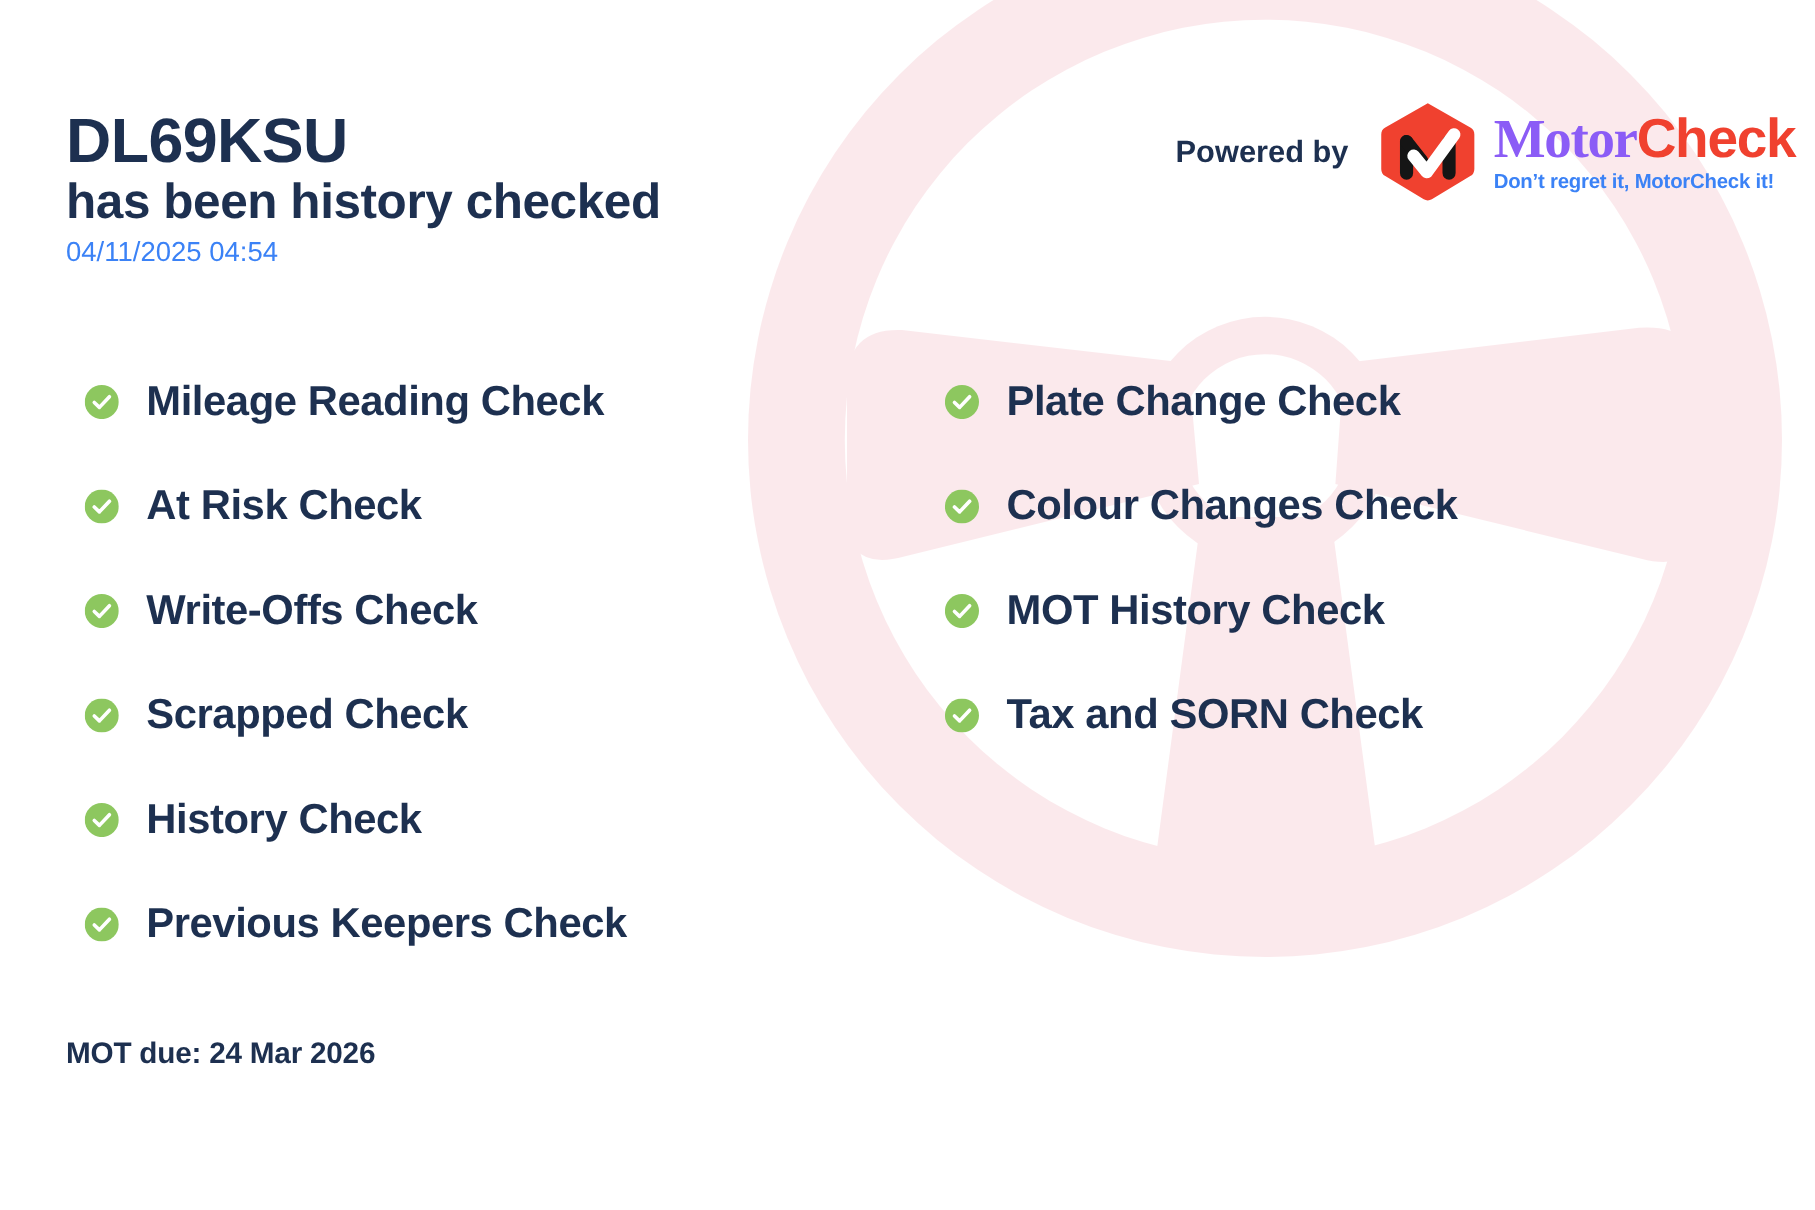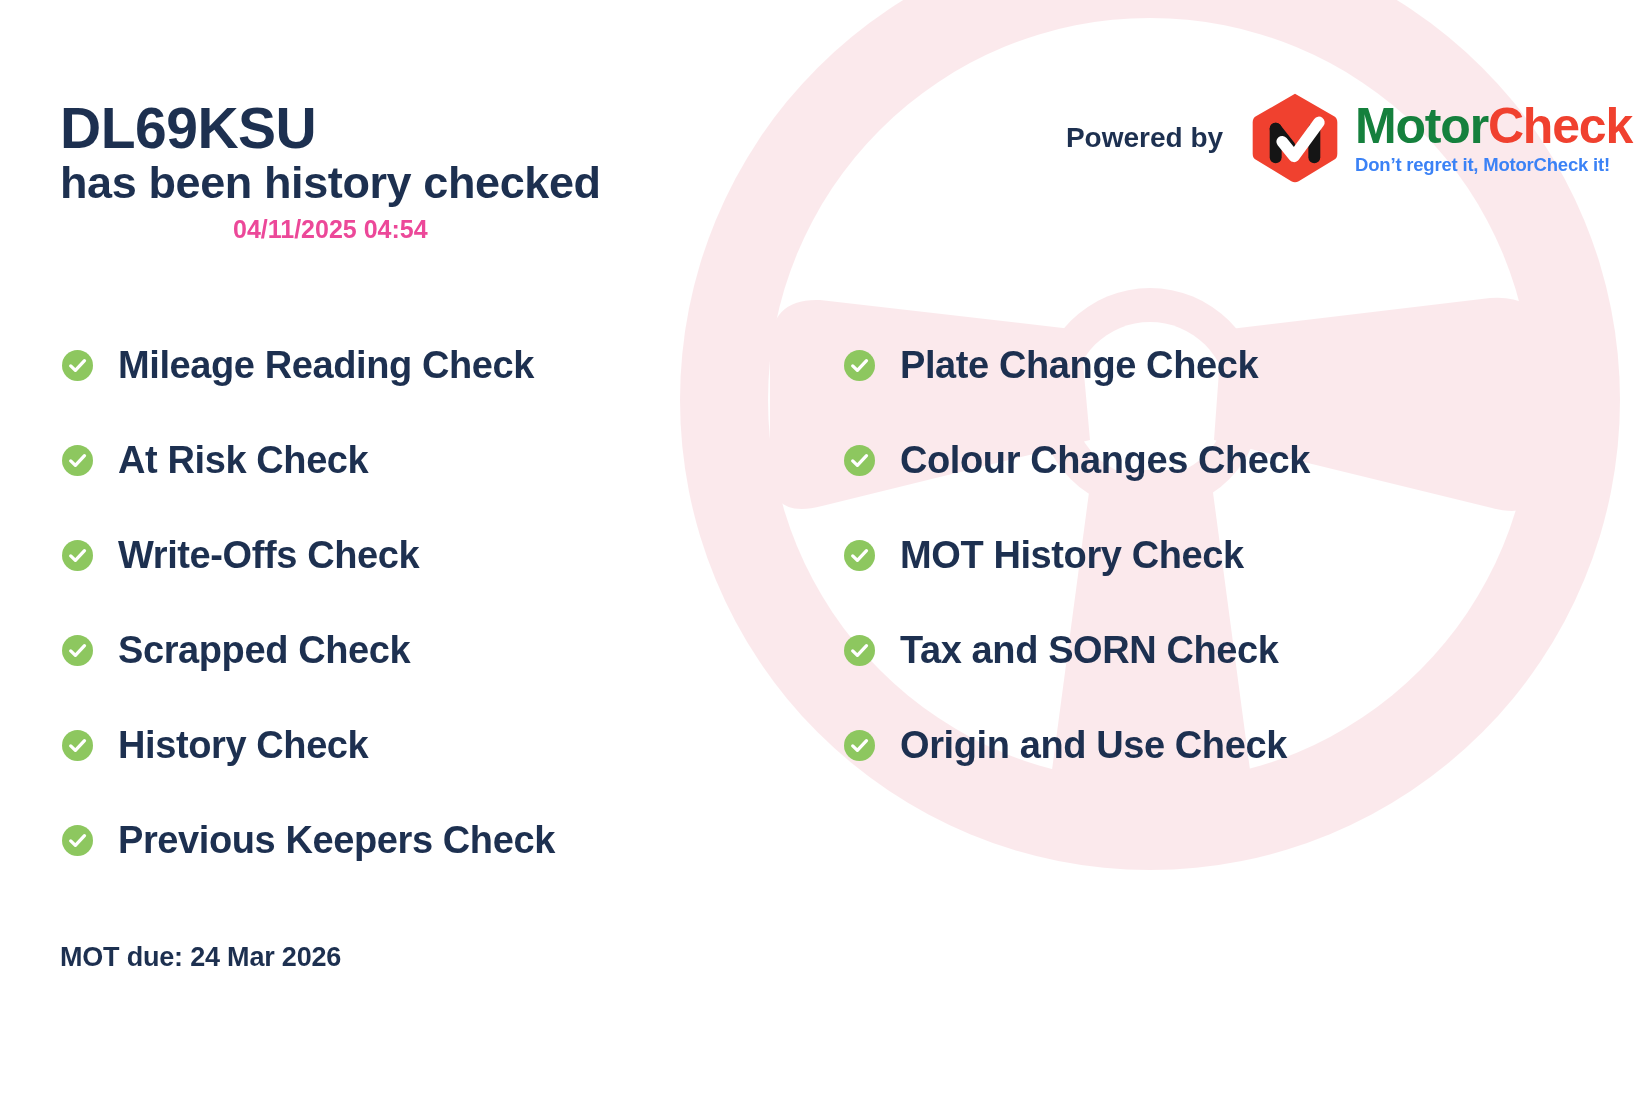--- a/index.html
+++ b/index.html
@@ -47,26 +47,25 @@
   .subtitle-line {
     font-size: 45px;
     font-weight: 700;
     color: #1d3050;
     letter-spacing: -0.4px;
     line-height: 1.12;
     white-space: nowrap;
   }
   .timestamp-line {
     font-size: 25px;
-    font-weight: 700;
-    color: #ec4899;
+    font-weight: 400;
+    color: #3b82f6;
     margin-top: 6px;
     letter-spacing: 0px;
     white-space: nowrap;
-    text-align: center;
   }
 
   
   #brand-bar {
     position: absolute;
     right: 18px;
     top: 92px;
     display: flex;
     align-items: center;
     gap: 26px;
@@ -94,35 +93,35 @@
     justify-content: center;
     line-height: 1;
   }
   #wordmark-row {
     display: flex;
     align-items: baseline;
     font-size: 50px;
     font-weight: 700;
     letter-spacing: -1.2px;
   }
-  .wm-motor { color: #15803d; }
+  .wm-motor { color: #8b5cf6; font-family: Liberation Serif, serif; }
   .wm-check { color: #f0412f; }
   #logo-tagline {
     font-size: 18.5px;
     font-weight: 700;
     color: #3b82f6;
     letter-spacing: -0.2px;
     margin-top: 5px;
     white-space: nowrap;
   }
 
   
   #checks {
     position: absolute;
-    left: 62px;
+    left: 77px;
     top: 318px;
     width: 1520px;
     display: flex;
     z-index: 3;
     gap: 44px;
   }
   .check-column {
     display: flex;
     flex-direction: column;
   }
@@ -292,26 +291,19 @@
           </svg>
         <span class="check-label">MOT History Check</span>
       </div>
       <div class="check-item">
         <svg class="check-icon" viewBox="0 0 32 32" aria-hidden="true">
             <circle cx="16" cy="16" r="16" fill="#8dc75f"></circle>
             <path d="M9 16.4 L13.8 21 L23.2 11" fill="none" stroke="#ffffff" stroke-width="3.4" stroke-linecap="round" stroke-linejoin="round"></path>
           </svg>
         <span class="check-label">Tax and SORN Check</span>
       </div>
-      <div class="check-item">
-        <svg class="check-icon" viewBox="0 0 32 32" aria-hidden="true">
-            <circle cx="16" cy="16" r="16" fill="#8dc75f"></circle>
-            <path d="M9 16.4 L13.8 21 L23.2 11" fill="none" stroke="#ffffff" stroke-width="3.4" stroke-linecap="round" stroke-linejoin="round"></path>
-          </svg>
-        <span class="check-label">Origin and Use Check</span>
-      </div>
     </div>
 
   </div>
 
   <div id="mot-due">MOT due: 24 Mar 2026</div>
 
 </div>
 
 </body></html>

